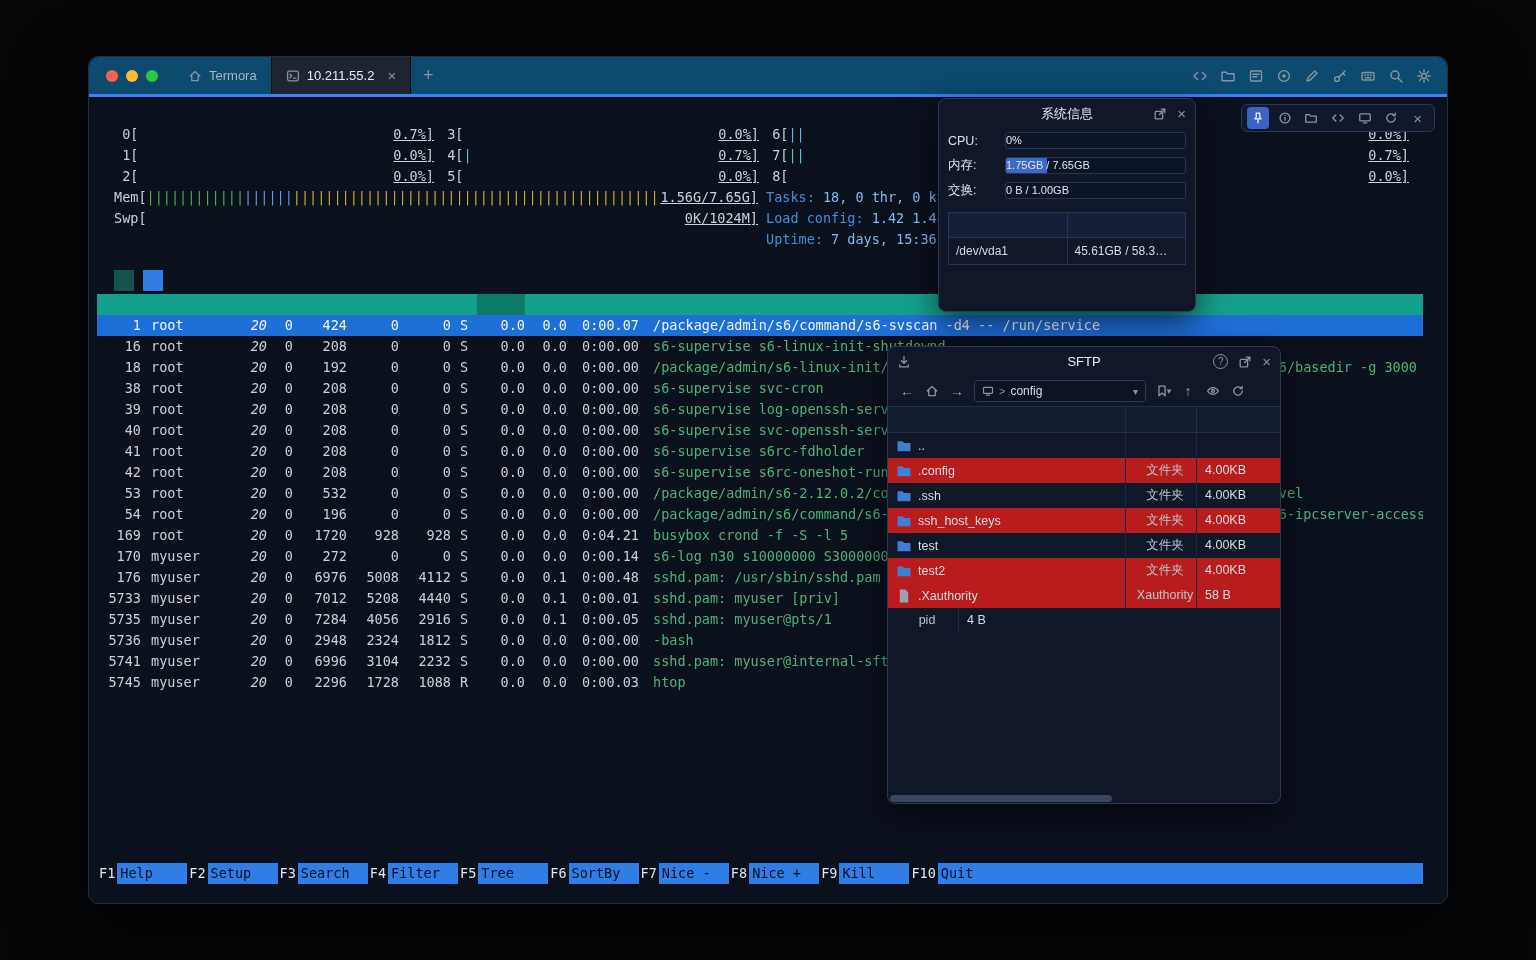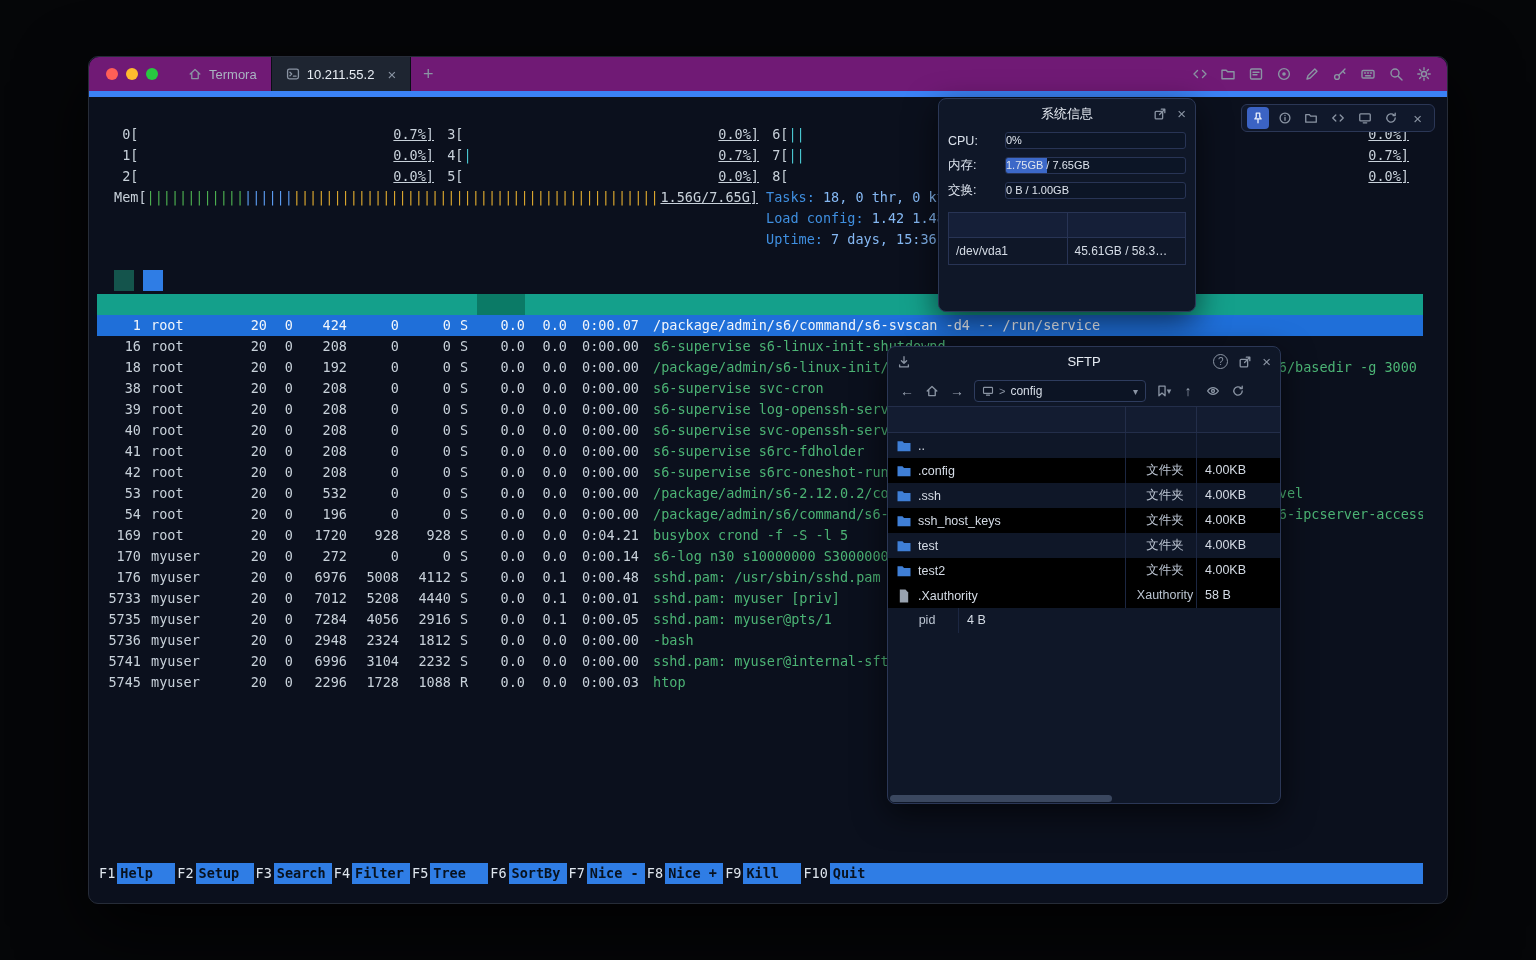--- a/index.html
+++ b/index.html
@@ -10,21 +10,21 @@
     position: relative;
   }
   .window {
     position: absolute; left: 88px; top: 56px; width: 1360px; height: 848px;
     background: #0b101d; border: 1px solid #262c38; border-radius: 10px;
     box-shadow: 0 24px 70px rgba(0,0,0,.8);
   }
   
   .titlebar {
     position: absolute; left: 0; top: 0; right: 0; height: 40px;
-    background: #701a75; border-bottom: 6px solid #3b82f6;
+    background: #0c4a6e; border-bottom: 3px solid #3b82f6;
     border-radius: 10px 10px 0 0; display: flex; align-items: stretch;
   }
   .tl { display: flex; gap: 8px; align-items: center; padding: 0 16px 0 17px; }
   .dot { width: 12px; height: 12px; border-radius: 50%; }
   .dot.red { background: #ff5f57; } .dot.yellow { background: #febc2e; } .dot.green { background: #28c840; }
   .tab { display: flex; align-items: center; gap: 7px; padding: 0 14px; color: #a9b3c1; font-size: 13px; }
   .tab.active { background: #1e2531; color: #e9eef5; border-left: 1px solid #0a0e16; border-right: 1px solid #0a0e16; }
   .tabx { color: #8a94a3; font-size: 15px; margin-left: 6px; line-height: 1; }
   .newtab { width: 34px; display: flex; align-items: center; justify-content: center; color: #8a94a3; font-size: 18px; }
   .tb-icons { margin-left: auto; display: flex; gap: 6px; align-items: center; padding-right: 12px; }
@@ -54,30 +54,30 @@
   .phead, .prow { display: flex; height: 21px; line-height: 21px; white-space: pre; }
   .phead { background: #14a08b; color: #05291f; }
   .hcell { display: inline-block; overflow: visible; }
   .hcell.sort { background: #0b7a66; color: #eafff8; }
   .prow { color: #c8d1da; }
   .prow.selected { background: #1f6fd9; color: #f2f6fb; }
   .prow.selected .cmd { color: #f2f6fb; }
   .cell { display: inline-block; overflow: hidden; }
   .r { text-align: right; } .c { text-align: center; }
   .w-pid { width: 44px; } .w-user { width: 88px; padding-left: 10px; }
-  .w-pri { width: 38px; } .w-ni { width: 26px; } .w-virt { width: 54px; }
+  .w-pri { width: 38px; font-style: italic; } .w-ni { width: 26px; } .w-virt { width: 54px; }
   .w-res { width: 52px; } .w-shr { width: 52px; } .w-s { width: 26px; }
   .w-cpu { width: 48px; } .w-mem { width: 42px; } .w-time { width: 72px; }
   .w-cmd { flex: 1; padding-left: 14px; overflow: hidden; white-space: pre; }
   .cmd { color: #4cb475; }
   .fbar { position: absolute; left: 0; top: 766px; width: 1326px; height: 21px; display: flex; line-height: 21px; }
   .fkeys { display: flex; }
   .fseg { display: flex; }
   .fk { color: #dfe6ee; padding: 0 2px; }
-  .fl { background: #2f7de5; color: #08121f; width: 58px; padding: 0 3px; overflow: hidden; white-space: pre; font-weight: bold; }
+  .fl { background: #2f7de5; color: #08121f; width: 70px; padding: 0 3px; overflow: hidden; white-space: pre; }
   .ffill { flex: 1; background: #2f7de5; }
   
   .panel {
     position: absolute; background: #0f1728; border: 1px solid #2b3756; border-radius: 8px;
     box-shadow: 0 10px 32px rgba(0,0,0,.6); color: #d5dce6; z-index: 5; font-size: 12.5px;
   }
   .phd { height: 29px; position: relative; display: flex; align-items: center; padding: 0 9px; }
   .phd .ttl { position: absolute; left: 0; right: 0; text-align: center; font-size: 13px; color: #e7ecf3; }
   .phd .hicons { margin-left: auto; display: flex; gap: 10px; align-items: center; z-index: 2; }
   .xglyph { color: #8a94a3; font-size: 15px; line-height: 1; }
@@ -118,21 +118,21 @@
   .bmcaret { color: #8a94a3; font-size: 9px; margin-left: -2px; }
   .ftable { flex: 1; display: flex; flex-direction: column; border-top: 1px solid #232e4a; position: relative;
             border-radius: 0 0 8px 8px; overflow: hidden; }
   .fhead { display: flex; height: 26px; line-height: 25px; background: #131c31; border-bottom: 1px solid #232e4a;
            color: #cbd3de; }
   .fhc { text-align: center; border-right: 1px solid #232e4a; }
   .fhc:last-child { border-right: none; }
   .w-name { width: 238px; } .w-type { width: 71px; } .w-size { flex: 1; }
   .frows { }
   .frow { display: flex; height: 25px; align-items: center; color: #d5dce6; }
-  .frow.alt { background: #000000; }
+  .frow.alt { background: #b91c1c; }
   .fname { width: 238px; display: flex; align-items: center; gap: 6px; padding-left: 8px; height: 100%;
            border-right: 1px solid #1c2742; overflow: hidden; white-space: nowrap; }
   .ftype { width: 71px; padding-left: 8px; height: 100%; line-height: 25px; border-right: 1px solid #1c2742;
            color: #bcc5d2; overflow: hidden; white-space: nowrap; text-align: center; }
   .fsize { flex: 1; padding-left: 8px; line-height: 25px; }
   .ficon { display: none; width: 16px; height: 16px; flex: 0 0 16px; }
   .frow.icon-folder .folder-ic { display: inline-flex; }
   .frow.icon-file .file-ic { display: inline-flex; }
   .hscroll { position: absolute; left: 2px; bottom: 1px; height: 7px; width: 222px; background: #3a475f; border-radius: 4px; }
 </style>
@@ -238,20 +238,25 @@
         <div class="mline"><span class="ml"> 9[</span><span class="mbar"></span><span class="mv">0.0%]</span></div>
         <div class="mline"><span class="ml">10[</span><span class="mbar"></span><span class="mv">0.7%]</span></div>
         <div class="mline"><span class="ml">11[</span><span class="mbar"></span><span class="mv">0.0%]</span></div>
       </div>
 
     <div class="mline abs" style="left:17px;top:90px;width:644px">
       <span class="ml">Mem[</span>
       <span class="mbar"><span class="pg">||||||||||||</span><span class="pb">||||||</span><span class="py">||||||||||||||||||||||||||||||||||||||||||||||||||||||||||</span></span>
       <span class="mv">1.56G/7.65G]</span>
     </div>
+    <div class="mline abs" style="left:17px;top:111px;width:644px">
+      <span class="ml">Swp[</span>
+      <span class="mbar"></span>
+      <span class="mv">0K/1024M]</span>
+    </div>
 
     <div class="abs statline" style="left:669px;top:90px"><span class="slabel">Tasks: </span><span class="sval">18, 0 thr, 0 kthr; 1 running</span></div>
     <div class="abs statline" style="left:669px;top:111px"><span class="slabel">Load config: </span><span class="sval">1.42 1.48 1.47</span></div>
     <div class="abs statline" style="left:669px;top:132px"><span class="slabel">Uptime: </span><span class="sval">7 days, 15:36:32</span></div>
 
     <div class="screens">
         <span class="screen screen-main"></span>
         <span class="screen screen-io"></span>
       </div>
 

